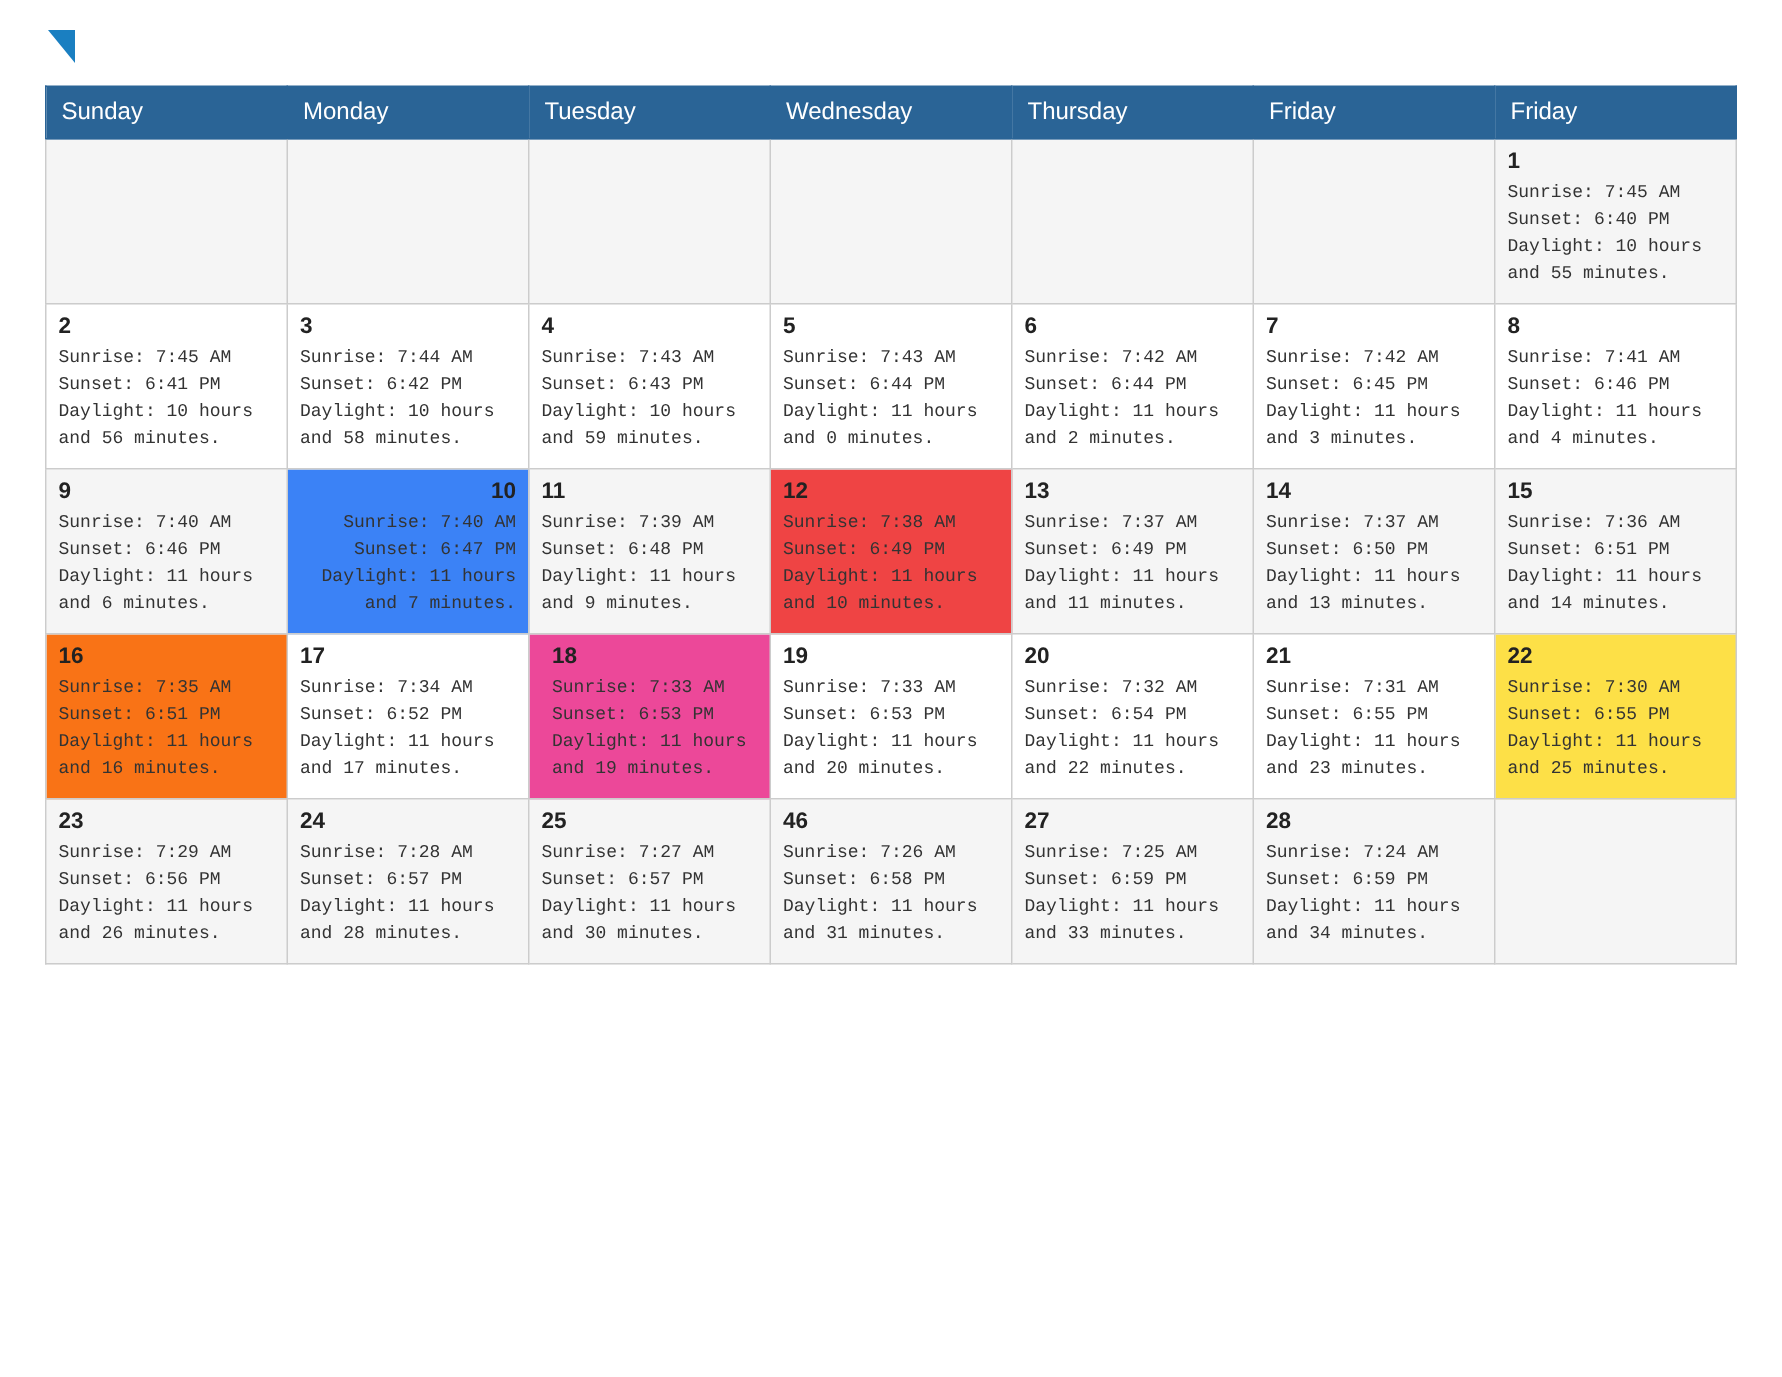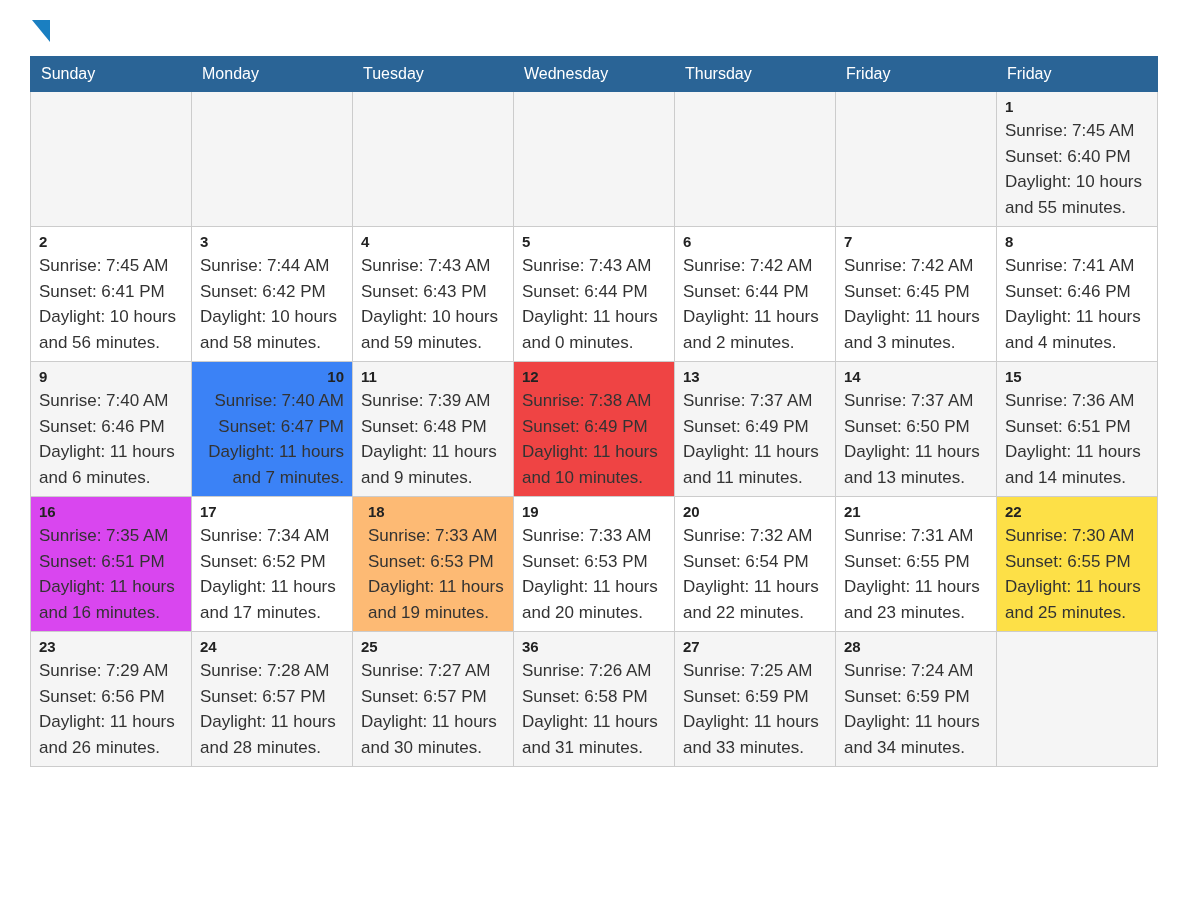--- a/index.html
+++ b/index.html
@@ -71,23 +71,24 @@
       min-height: 110px;
       height: 110px;
     }
     .day-number {
       font-size: 15px;
       font-weight: bold;
       color: #222;
       margin-bottom: 3px;
     }
     .day-info {
-      font-size: 17px;
+      font-size: 12px;
       color: #333;
       line-height: 1.5;
+      font-family: Liberation Mono, monospace;
     }
     .empty-cell {
       background: #fff;
     }
     tr:nth-child(odd) td {
       background-color: #f9f9f9;
     }
     tr:nth-child(even) td {
       background-color: #fff;
     }
@@ -200,29 +201,29 @@
         <td style="background-color: rgb(245, 245, 245);">
           <div class="day-number">14</div>
           <div class="day-info">Sunrise: 7:37 AM<br>Sunset: 6:50 PM<br>Daylight: 11 hours<br>and 13 minutes.</div>
         </td>
         <td style="background-color: rgb(245, 245, 245);">
           <div class="day-number">15</div>
           <div class="day-info">Sunrise: 7:36 AM<br>Sunset: 6:51 PM<br>Daylight: 11 hours<br>and 14 minutes.</div>
         </td>
       </tr>
       <tr>
-        <td style="background-color: #d946ef;">
+        <td style="background-color: #f97316;">
           <div class="day-number">16</div>
           <div class="day-info">Sunrise: 7:35 AM<br>Sunset: 6:51 PM<br>Daylight: 11 hours<br>and 16 minutes.</div>
         </td>
         <td style="background-color: rgb(255, 255, 255);">
           <div class="day-number">17</div>
           <div class="day-info">Sunrise: 7:34 AM<br>Sunset: 6:52 PM<br>Daylight: 11 hours<br>and 17 minutes.</div>
         </td>
-        <td style="background-color: #fdba74; padding-left: 15px;">
+        <td style="background-color: #ec4899; padding-left: 15px;">
           <div class="day-number">18</div>
           <div class="day-info">Sunrise: 7:33 AM<br>Sunset: 6:53 PM<br>Daylight: 11 hours<br>and 19 minutes.</div>
         </td>
         <td style="background-color: rgb(255, 255, 255);">
           <div class="day-number">19</div>
           <div class="day-info">Sunrise: 7:33 AM<br>Sunset: 6:53 PM<br>Daylight: 11 hours<br>and 20 minutes.</div>
         </td>
         <td style="background-color: rgb(255, 255, 255);">
           <div class="day-number">20</div>
           <div class="day-info">Sunrise: 7:32 AM<br>Sunset: 6:54 PM<br>Daylight: 11 hours<br>and 22 minutes.</div>
@@ -243,21 +244,21 @@
         </td>
         <td style="background-color: rgb(245, 245, 245);">
           <div class="day-number">24</div>
           <div class="day-info">Sunrise: 7:28 AM<br>Sunset: 6:57 PM<br>Daylight: 11 hours<br>and 28 minutes.</div>
         </td>
         <td style="background-color: rgb(245, 245, 245);">
           <div class="day-number">25</div>
           <div class="day-info">Sunrise: 7:27 AM<br>Sunset: 6:57 PM<br>Daylight: 11 hours<br>and 30 minutes.</div>
         </td>
         <td style="background-color: rgb(245, 245, 245);">
-          <div class="day-number">36</div>
+          <div class="day-number">46</div>
           <div class="day-info">Sunrise: 7:26 AM<br>Sunset: 6:58 PM<br>Daylight: 11 hours<br>and 31 minutes.</div>
         </td>
         <td style="background-color: rgb(245, 245, 245);">
           <div class="day-number">27</div>
           <div class="day-info">Sunrise: 7:25 AM<br>Sunset: 6:59 PM<br>Daylight: 11 hours<br>and 33 minutes.</div>
         </td>
         <td style="background-color: rgb(245, 245, 245);">
           <div class="day-number">28</div>
           <div class="day-info">Sunrise: 7:24 AM<br>Sunset: 6:59 PM<br>Daylight: 11 hours<br>and 34 minutes.</div>
         </td>

